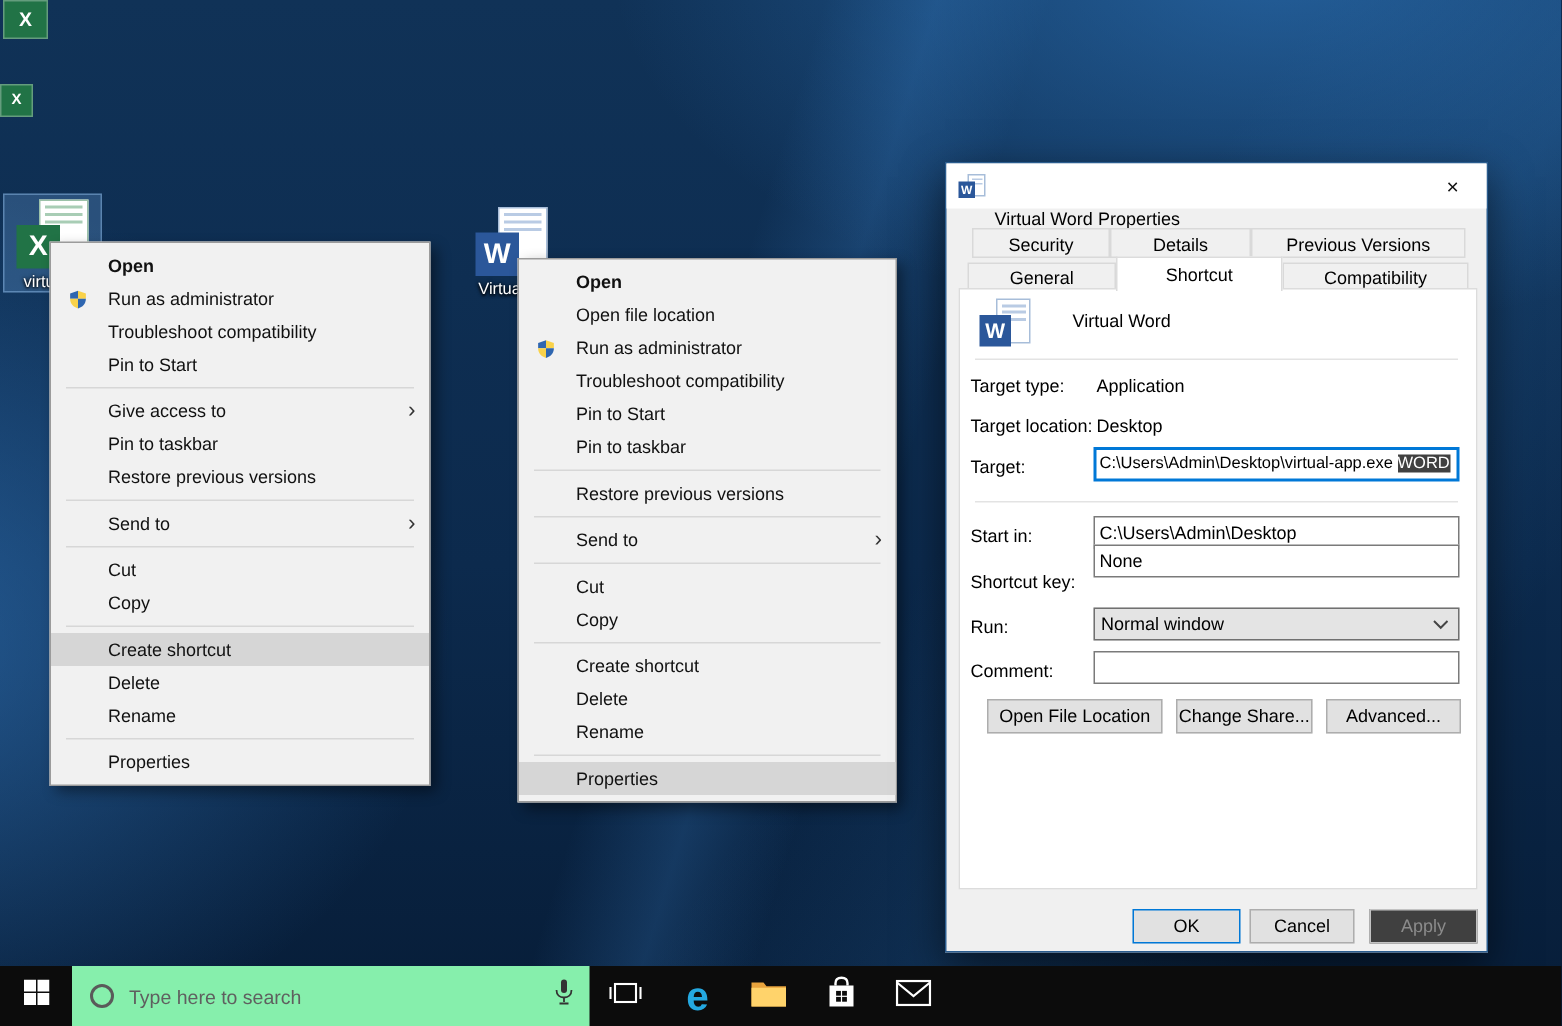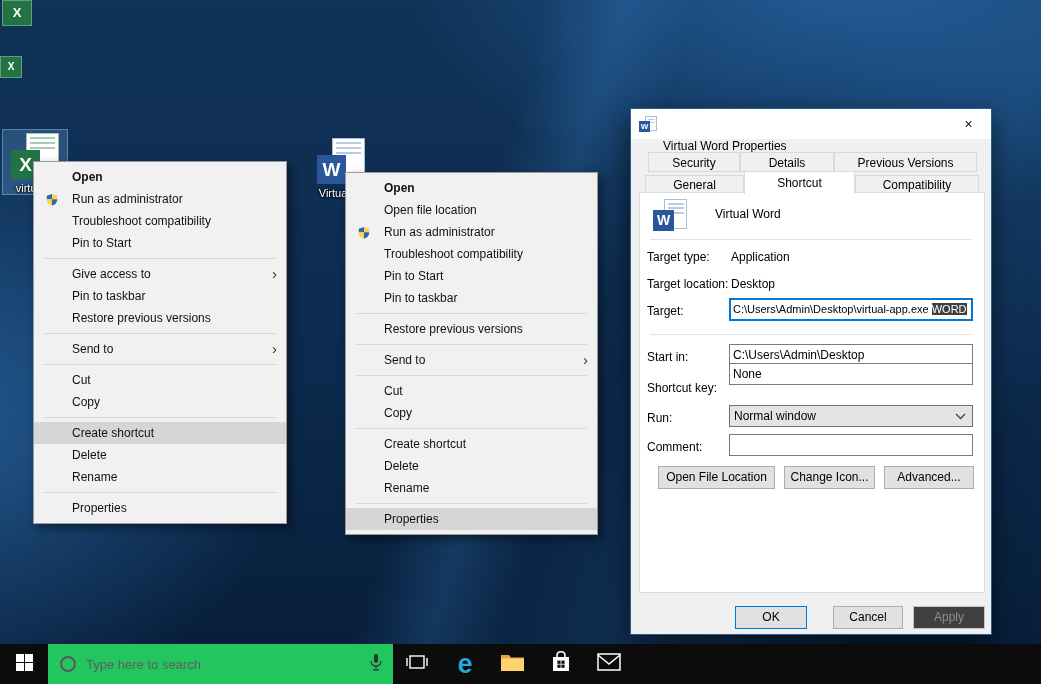--- a/index.html
+++ b/index.html
@@ -84,21 +84,21 @@
   .btn { position:absolute; height:23px; background:#e1e1e1; border:1px solid #adadad; font-size:12px;
          text-align:center; line-height:21px; color:#000; }
   .btn.default { border:1px solid #0078d7; }
   .btn.disabled { background:#404040; border-color:#c3c3c3; color:#8b8b8b; }
   .app-name { position:absolute; left:75px; top:14px; font-size:12px; }
 
   
   .taskbar { position:absolute; left:0; bottom:0; width:1041px; height:40px; background:#0c0c0c; z-index:20;
              display:flex; align-items:center; }
   .tb-start { width:48px; height:40px; display:flex; align-items:center; justify-content:center; }
-  .tb-search { width:345px; height:40px; background:#22c55e; display:flex; align-items:center; padding:0 10px 0 12px; }
+  .tb-search { width:345px; height:40px; background:#86efac; display:flex; align-items:center; padding:0 10px 0 12px; }
   .cortana-ring { width:16px; height:16px; border:2px solid #5a5a5a; border-radius:50%; flex:0 0 auto; }
   .search-input { flex:1; border:none; outline:none; background:transparent; font-size:13px; color:#444;
                   margin-left:10px; font-family:"Liberation Sans",sans-serif; }
   .search-input::placeholder { color:#5f5f5f; opacity:1; }
   .tb-btn { width:48px; height:40px; display:flex; align-items:center; justify-content:center; }
   .edge-e { font-size:27px; font-weight:bold; color:#24a8e0; line-height:40px; }
 </style>
 </head>
 <body>
 
@@ -270,25 +270,25 @@
           <svg width="11" height="7" viewBox="0 0 11 7">
               <path d="M1 1l4.5 4.5L10 1" stroke="#444" stroke-width="1.3" fill="none"></path>
             </svg>
         </span>
       </div>
 
       <span class="flabel" style="top:247px">Comment:</span>
       <input class="tbox" style="top: 241px;" value="">
 
       <div class="btn" style="left:18px;top:273px;width:117px">Open File Location</div>
-      <div class="btn" style="left:144px;top:273px;width:91px">Change Icon...</div>
+      <div class="btn" style="left:144px;top:273px;width:91px">Change Share...</div>
       <div class="btn" style="left:244px;top:273px;width:90px">Advanced...</div>
     </div>
 
-    <div class="btn default" style="left:104px;top:497px;width:72px">OK</div>
+    <div class="btn default" style="left:124px;top:497px;width:72px">OK</div>
     <div class="btn" style="left:202px;top:497px;width:70px">Cancel</div>
     <div class="btn disabled" style="left:282px;top:497px;width:72px">Apply</div>
   </div>
 
   <div class="taskbar">
     <div class="tb-start">
       <span>
         <svg width="17" height="17" viewBox="0 0 17 17" fill="#fff">
           <rect x="0" y="0" width="8" height="8"></rect>
             <rect x="9" y="0" width="8" height="8"></rect>

